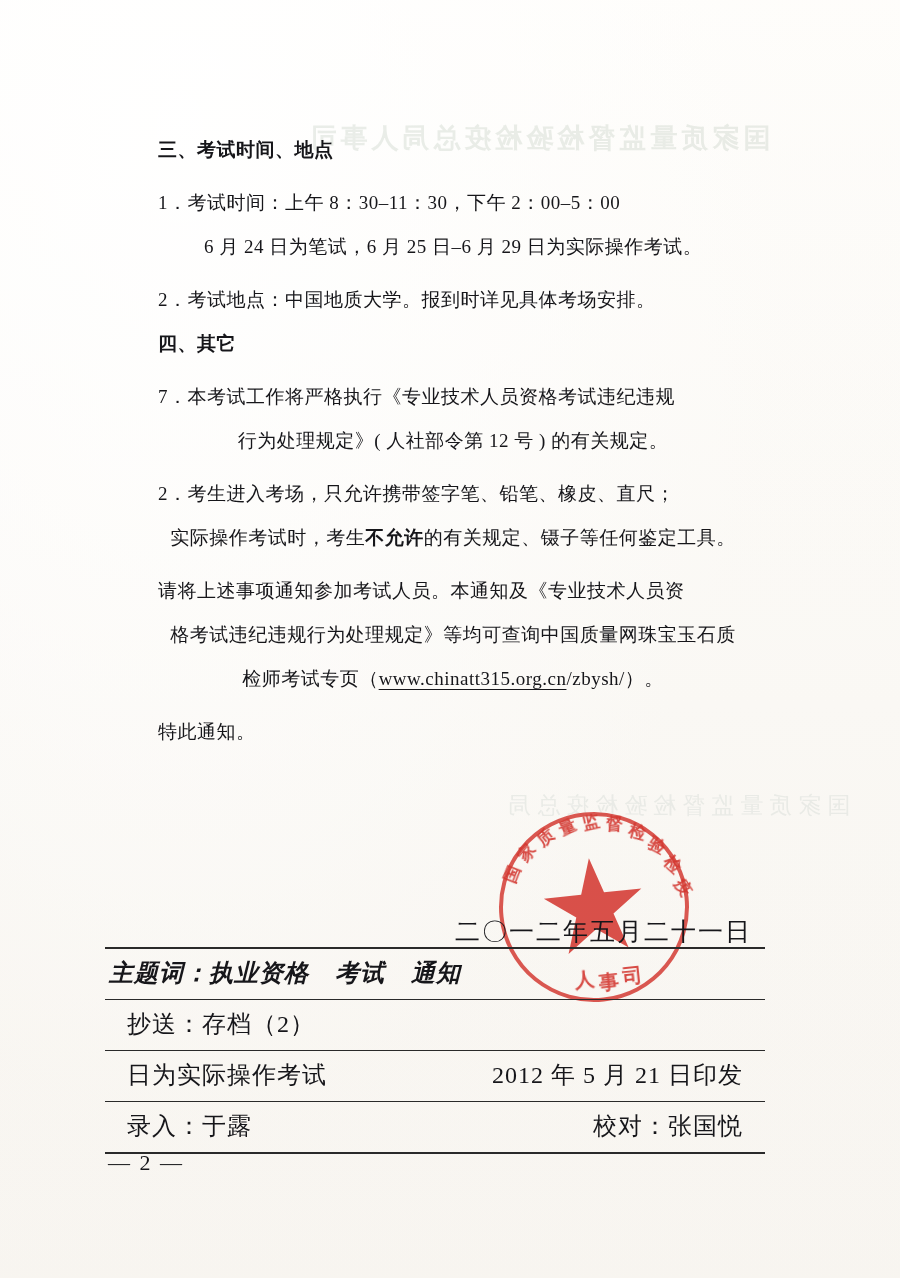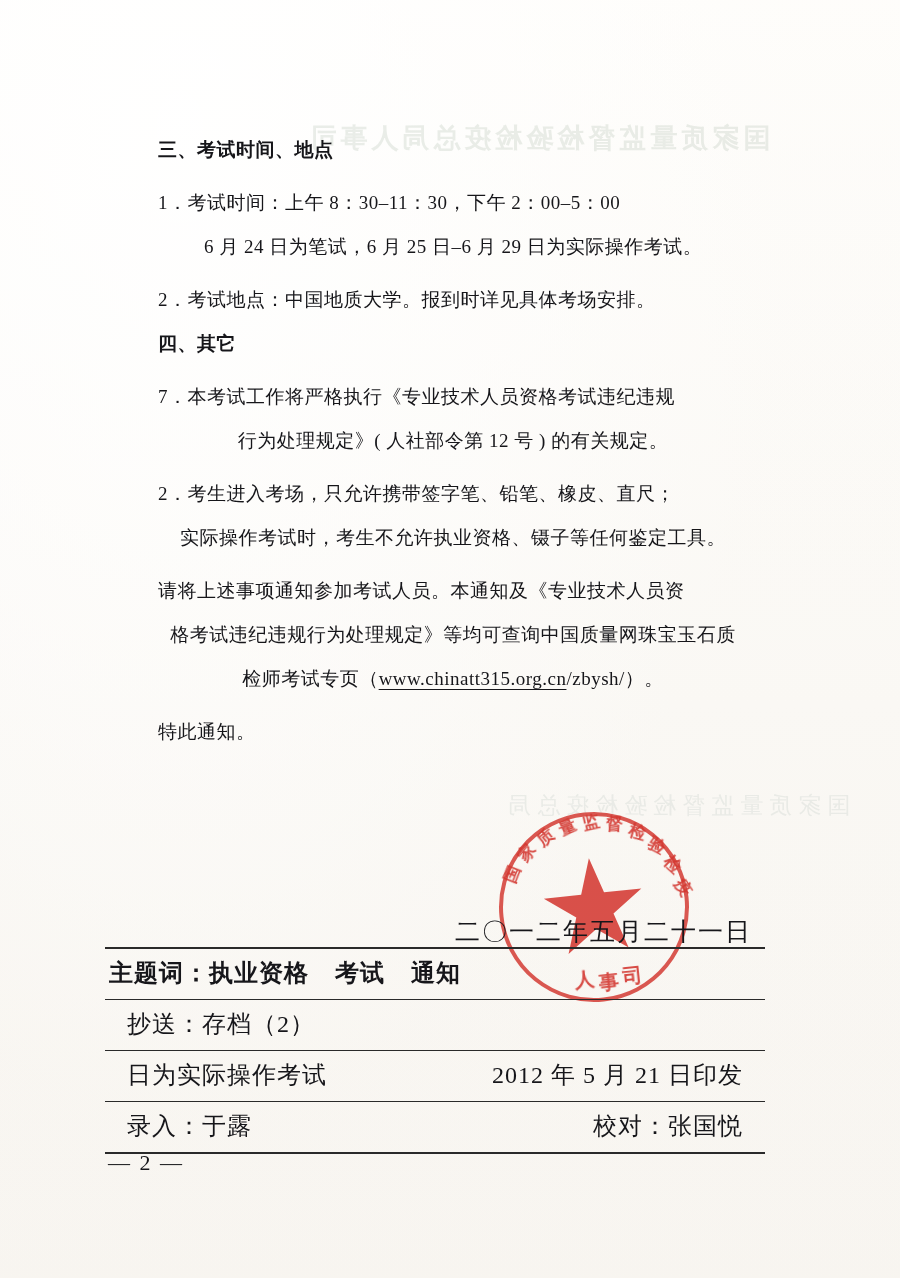--- a/index.html
+++ b/index.html
@@ -65,21 +65,21 @@
     line-height: 44px;
     letter-spacing: 0.5px;
     white-space: nowrap;
   }
   .heading {
     font-weight: bold;
     margin-left: 50px;
   }
   .indent1 { margin-left: 50px; margin-top: 9px; }
   .indent0 { margin-left: 0px; text-align: center; }
-  .bold-inline { font-weight: normal; }
+  .bold-inline { font-weight: bold; }
   .link {
     text-decoration: underline;
     text-underline-offset: 4px;
   }
   
   .date-line {
     position: absolute;
     left: 455px;
     top: 915px;
     font-size: 25px;
@@ -117,20 +117,21 @@
     justify-content: space-between;
     align-items: center;
     font-size: 24px;
     padding: 8px 22px 10px 22px;
     letter-spacing: 1px;
     white-space: nowrap;
   }
   .frow.keywords {
     font-weight: bold;
     padding-left: 4px;
+    font-style: italic;
   }
   .kw-spacer { display: inline-block; width: 26px; }
   .page-num {
     position: absolute;
     left: 108px;
     top: 1150px;
     font-size: 22px;
     letter-spacing: 2px;
   }
 </style>
@@ -149,21 +150,21 @@
     <div class="line heading">三、考试时间、地点</div>
     <div class="line indent1">1．考试时间：上午 8：30–11：30，下午 2：00–5：00</div>
     <div class="line indent0">6 月 24 日为笔试，6 月 25 日–6 月 29 日为实际操作考试。</div>
     <div class="line indent1">2．考试地点：中国地质大学。报到时详见具体考场安排。</div>
 
     <div class="line heading">四、其它</div>
     <div class="line indent1">7．本考试工作将严格执行《专业技术人员资格考试违纪违规</div>
     <div class="line indent0">行为处理规定》( 人社部令第 12 号 ) 的有关规定。</div>
     <div class="line indent1">2．考生进入考场，只允许携带签字笔、铅笔、橡皮、直尺；</div>
     <div class="line indent0">
-      <span>实际操作考试时，考生</span><span class="bold-inline">不允许</span><span>执业资格、镊子等任何鉴定工具。</span>
+      <span>实际操作考试时，考生</span><span class="bold-inline">不允许</span><span>的有关规定、镊子等任何鉴定工具。</span>
     </div>
 
     <div class="line indent1">请将上述事项通知参加考试人员。本通知及《专业技术人员资</div>
     <div class="line indent0">格考试违纪违规行为处理规定》等均可查询中国质量网珠宝玉石质</div>
     <div class="line indent0">
       <span>检师考试专页（</span><span class="link">www.chinatt315.org.cn</span><span>/zbysh/）。</span>
     </div>
     <div class="line indent1">特此通知。</div>
 
   </div>

